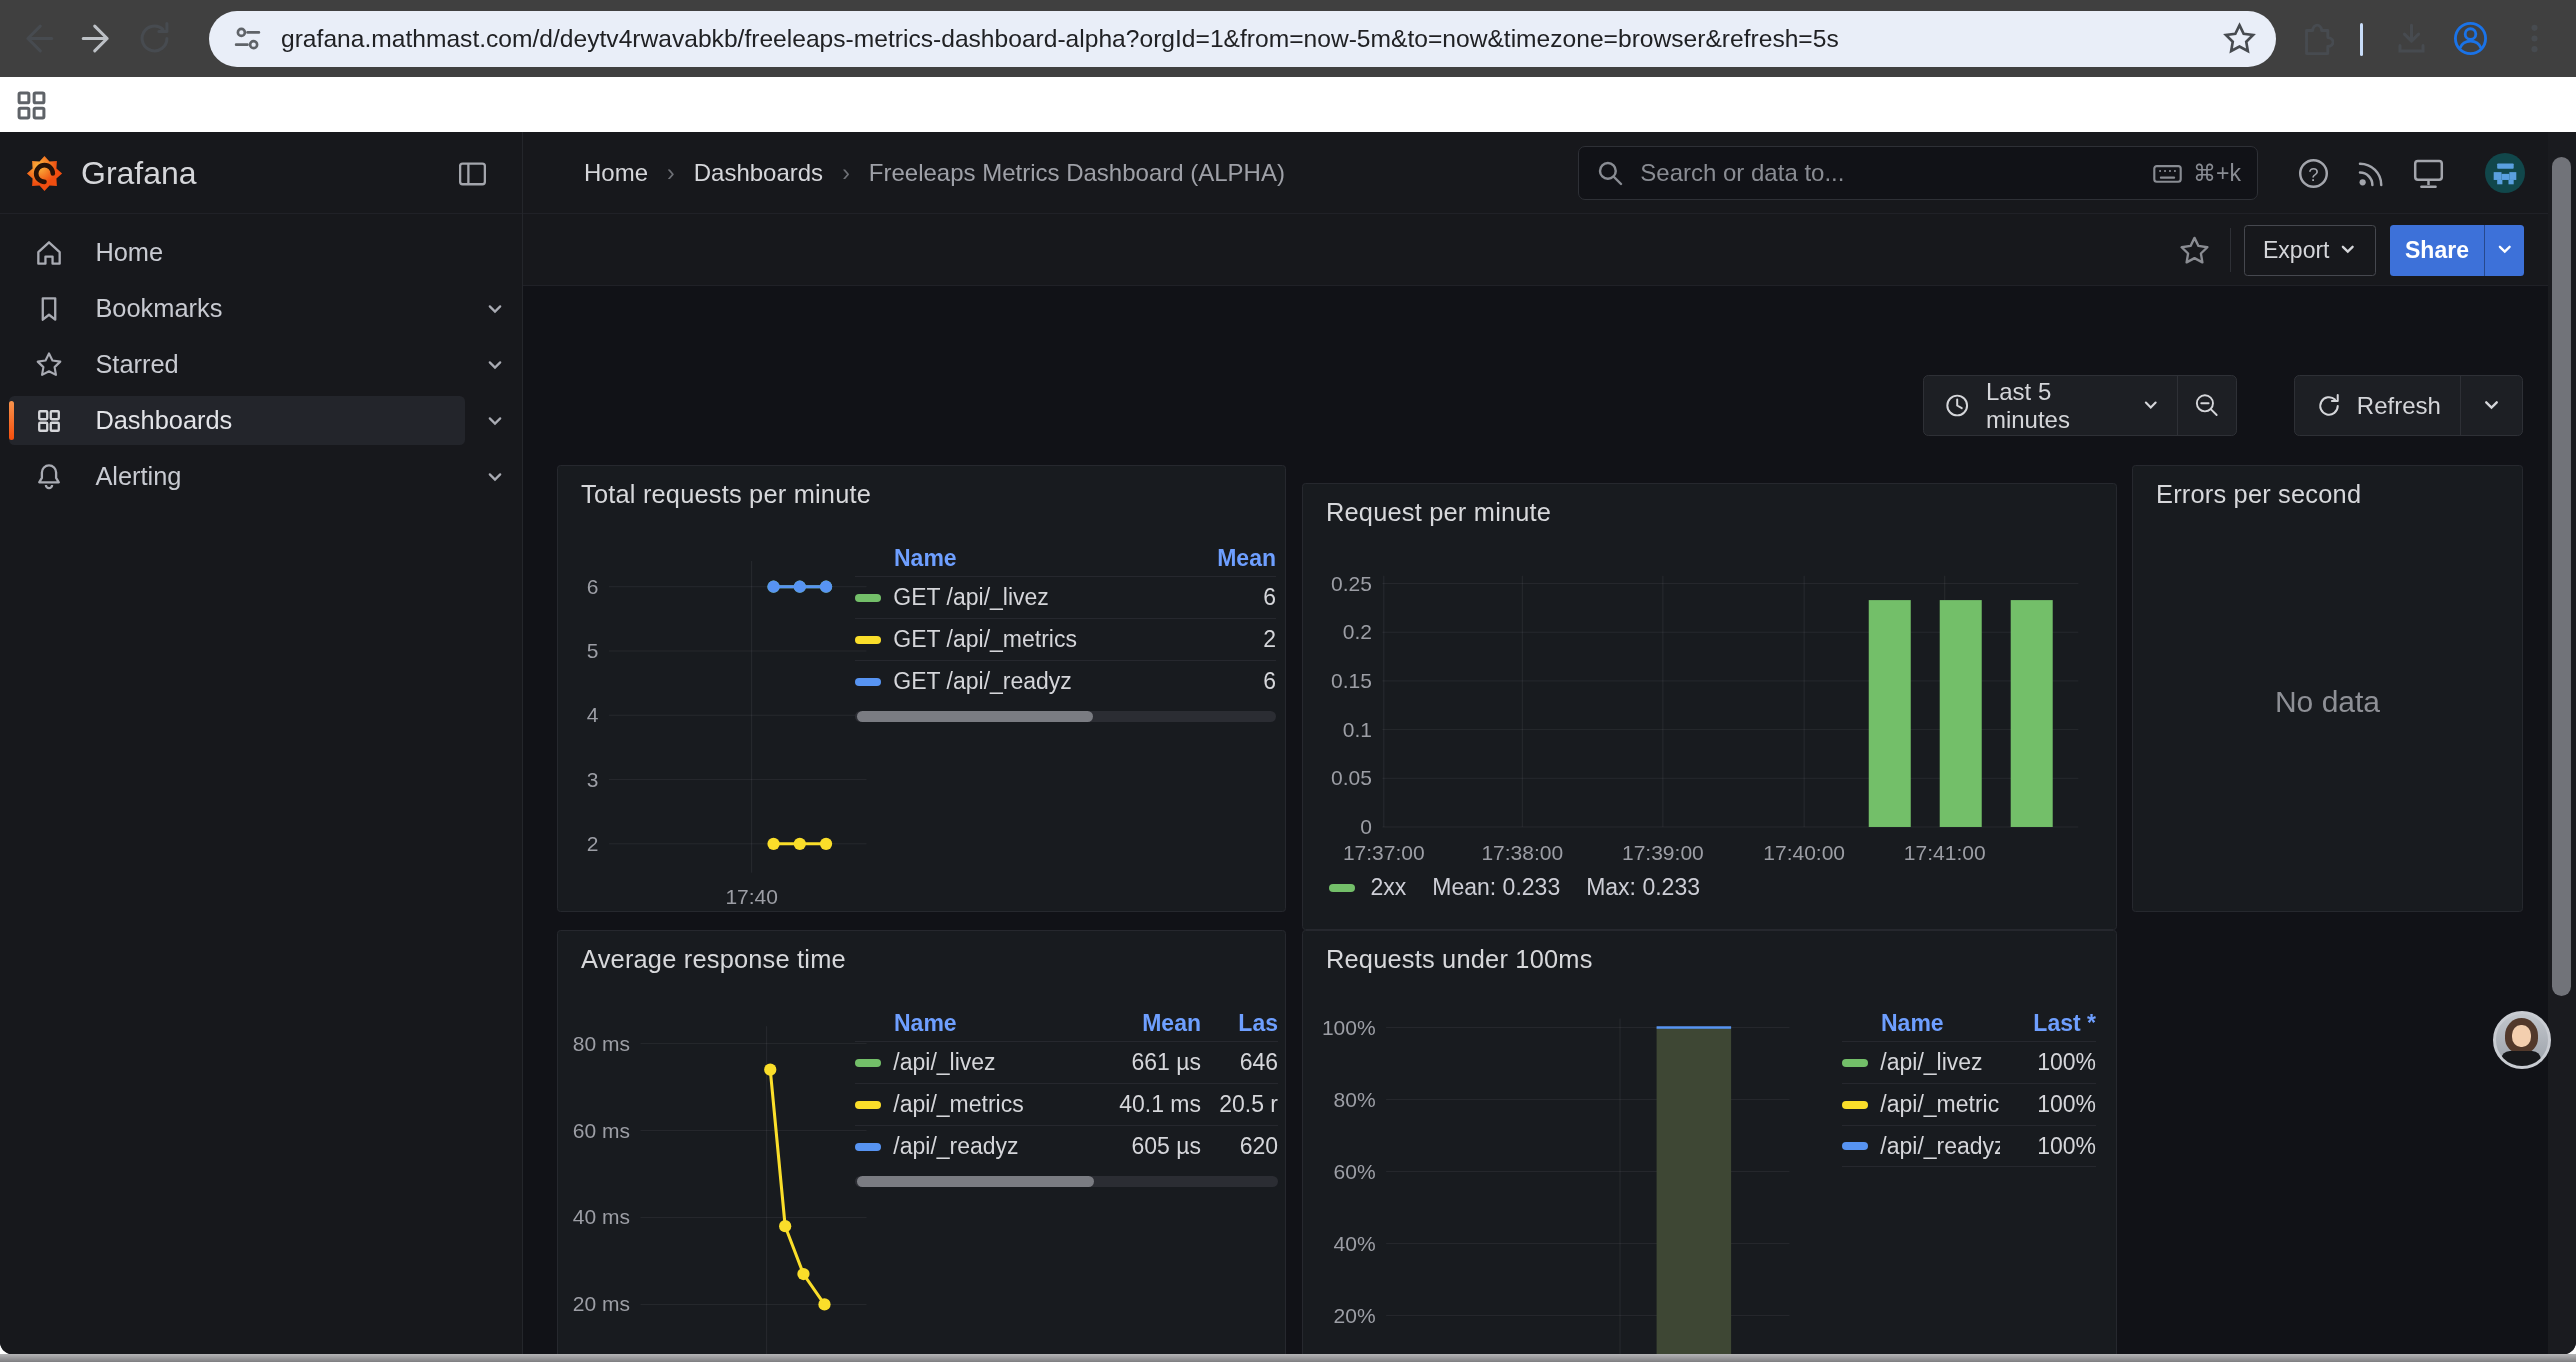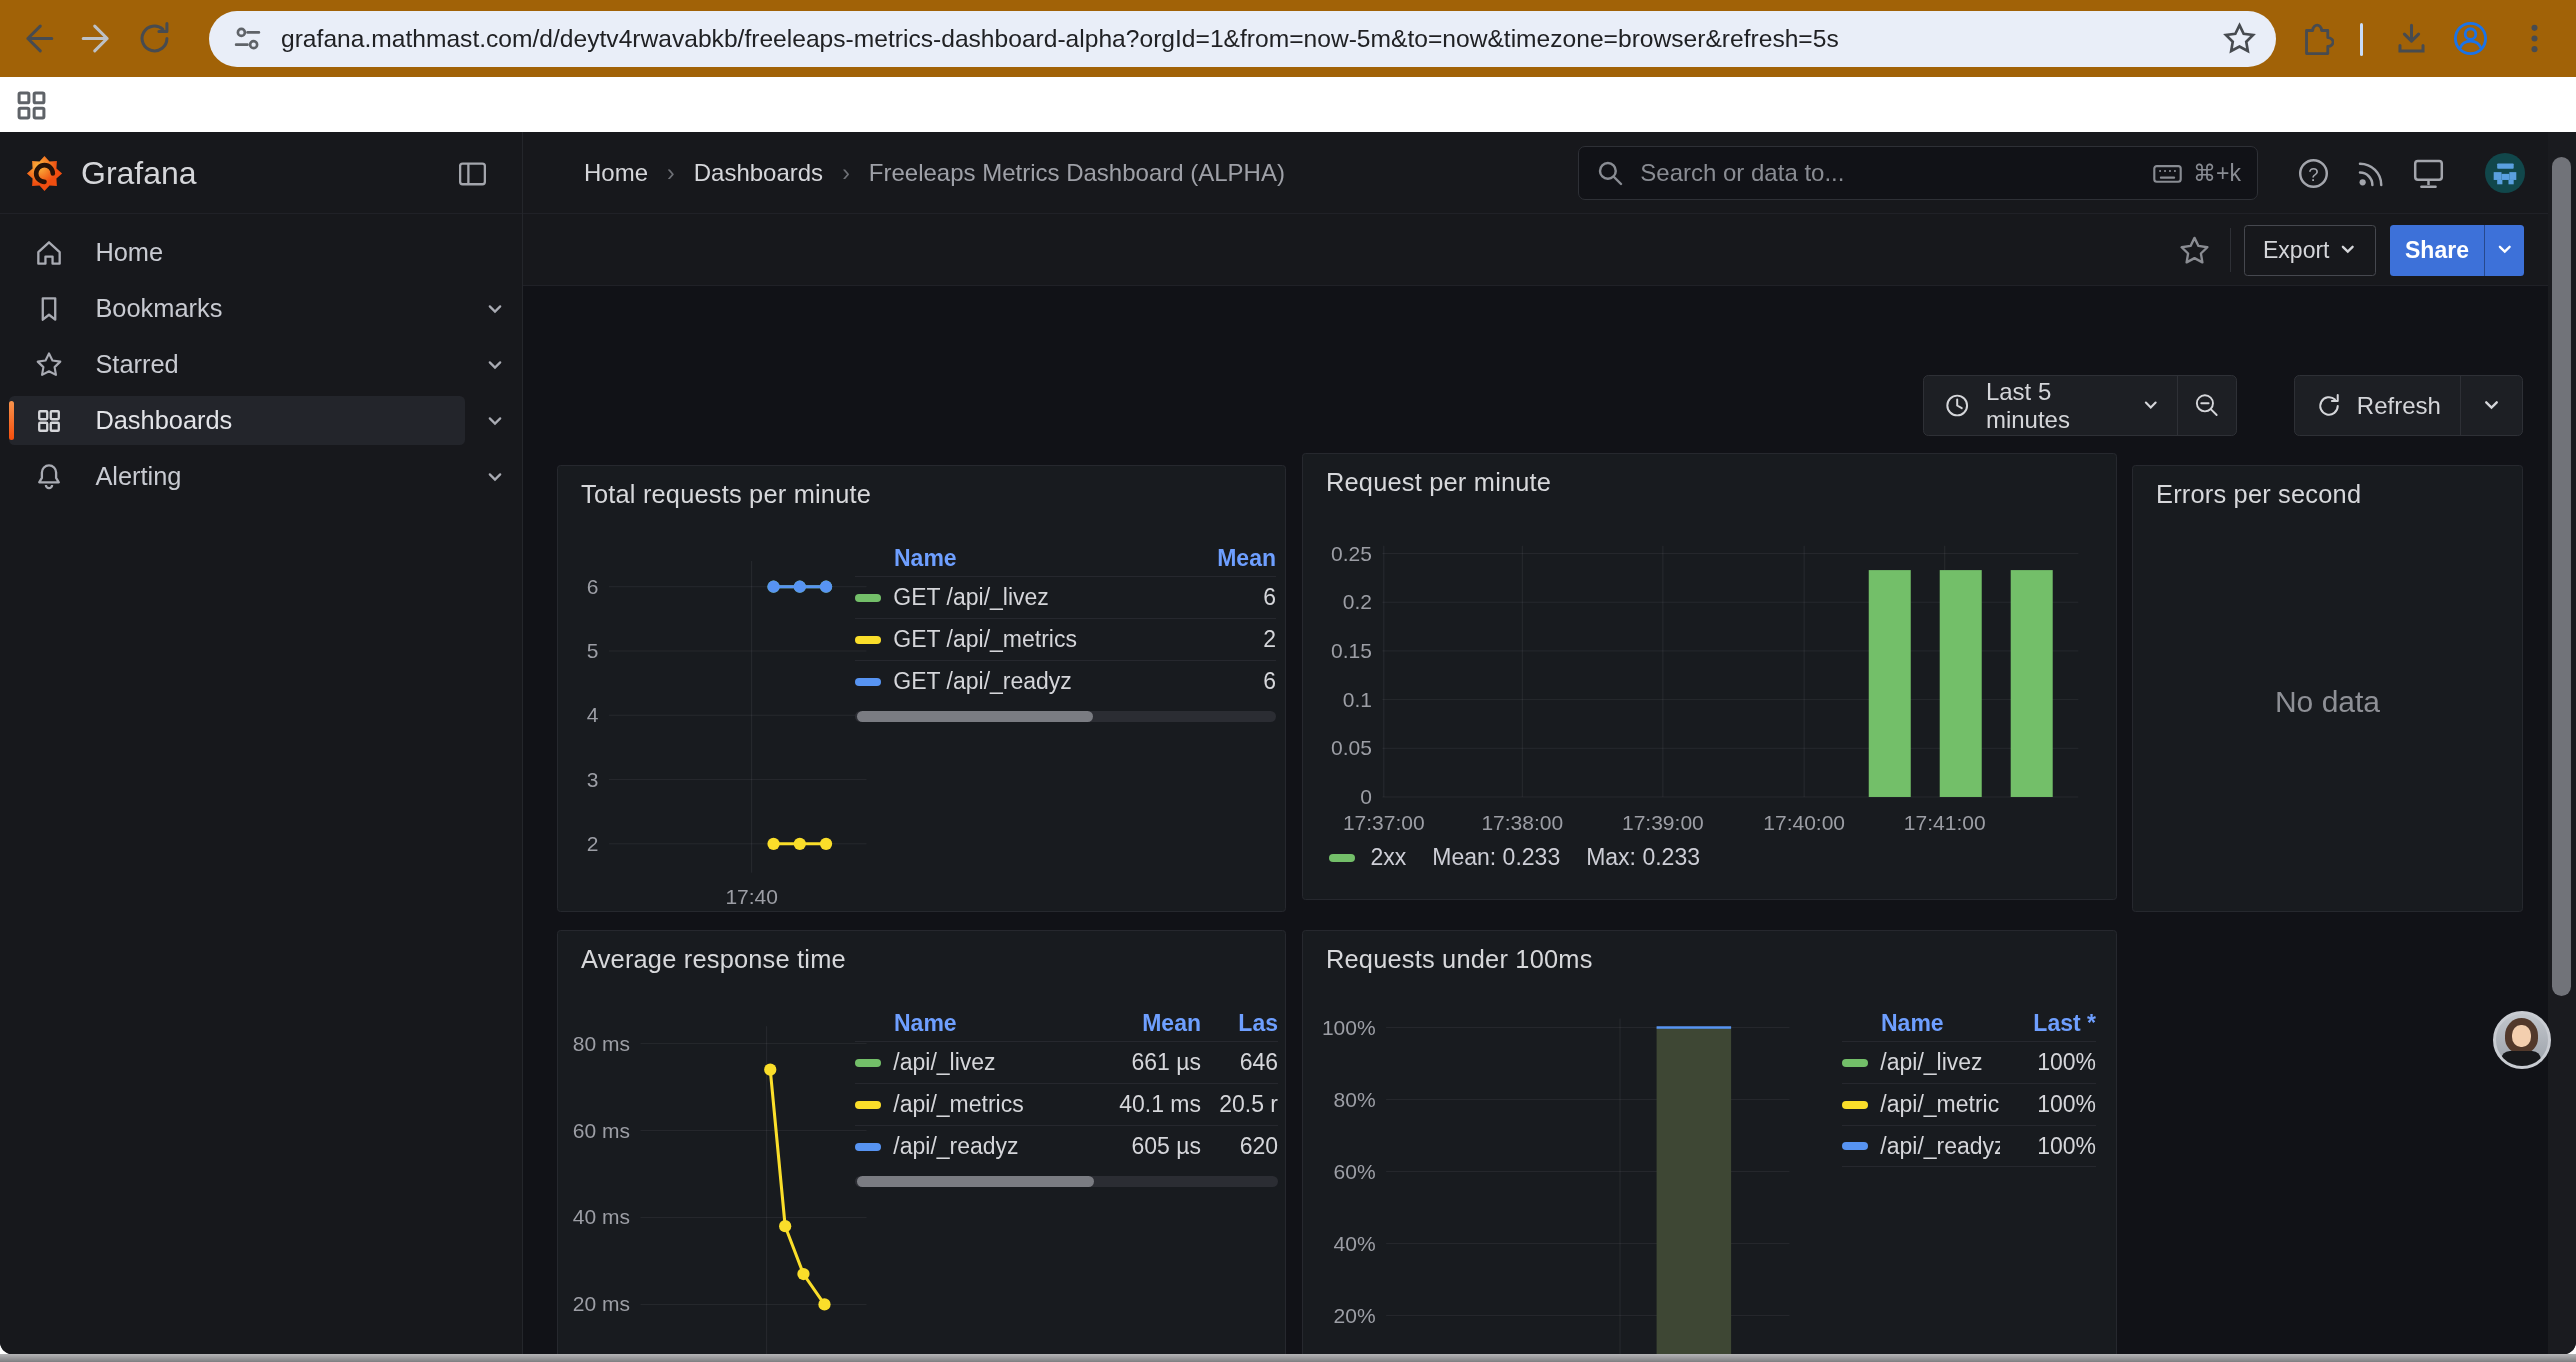--- a/index.html
+++ b/index.html
@@ -1,21 +1,21 @@
 <!DOCTYPE html>
 <html style="font-size:14px"><head>
 <meta charset="utf-8">
 <style>
   * { margin:0; padding:0; box-sizing:border-box; }
   html,body { width:2576px; height:1363px; overflow:hidden; background:#fff;
               font-family:"Liberation Sans", sans-serif; }
   svg { display:block; }
 
   
-  #chrome { position:absolute; left:0; top:0; width:2576px; height:104px; background:#a16207; }
+  #chrome { position:absolute; left:0; top:0; width:2576px; height:104px; background:#404040; }
   #btoolbar { position:absolute; left:0; top:0; width:100%; height:77px; }
   .nav-ic { position:absolute; top:19px; width:39px; height:39px; cursor:pointer; }
   #omnibox { position:absolute; left:209px; top:10.5px; width:2067px; height:56px;
              background:#E9EEF8; border-radius:28px; display:flex; align-items:center; }
   #omnibox .tune { margin-left:21px; }
   #url-text { margin-left:16px; font-size:24.6px; color:#202124; white-space:nowrap; overflow:hidden; flex:1; }
   #omnibox .star { margin-right:17.5px; }
   #bbar { position:absolute; left:0; top:77px; width:100%; height:54px; background:#fff; }
   .bk-folder { position:absolute; top:86px; height:37px; display:flex; align-items:center; gap:10.5px;
                font-size:22px; color:#3C4043; cursor:pointer; }
@@ -427,21 +427,21 @@
             <div class="lg-row">
               <span class="lg-name"><i class="pill" style="background:#5794F2"></i>GET /api/_readyz</span>
               <span class="lg-val" style="width:114px">6</span>
             </div>
             <div class="lg-scroll">
               <i></i>
             </div>
           </div>
     </div>
 
-    <div class="panel" style="left:779px; top:167px; width:815px; height:447px">
+    <div class="panel" style="left:779px; top:197px; width:815px; height:447px">
       <h2>Request per minute</h2>
       <div class="chart" style="left:13px; top:83px; width:785px; height:302px">
             <svg width="785" height="302" viewBox="0 0 895 345">
               <line x1="75" x2="870" y1="297" y2="297" stroke="rgba(204,204,220,0.09)"></line>
               <text x="63" y="305" text-anchor="end">0</text>
               <line x1="75" x2="870" y1="241.37984496124034" y2="241.37984496124034" stroke="rgba(204,204,220,0.09)"></line>
               <text x="63" y="249.37984496124034" text-anchor="end">0.05</text>
               <line x1="75" x2="870" y1="185.75968992248062" y2="185.75968992248062" stroke="rgba(204,204,220,0.09)"></line>
               <text x="63" y="193.75968992248062" text-anchor="end">0.1</text>
               <line x1="75" x2="870" y1="130.13953488372096" y2="130.13953488372096" stroke="rgba(204,204,220,0.09)"></line>

